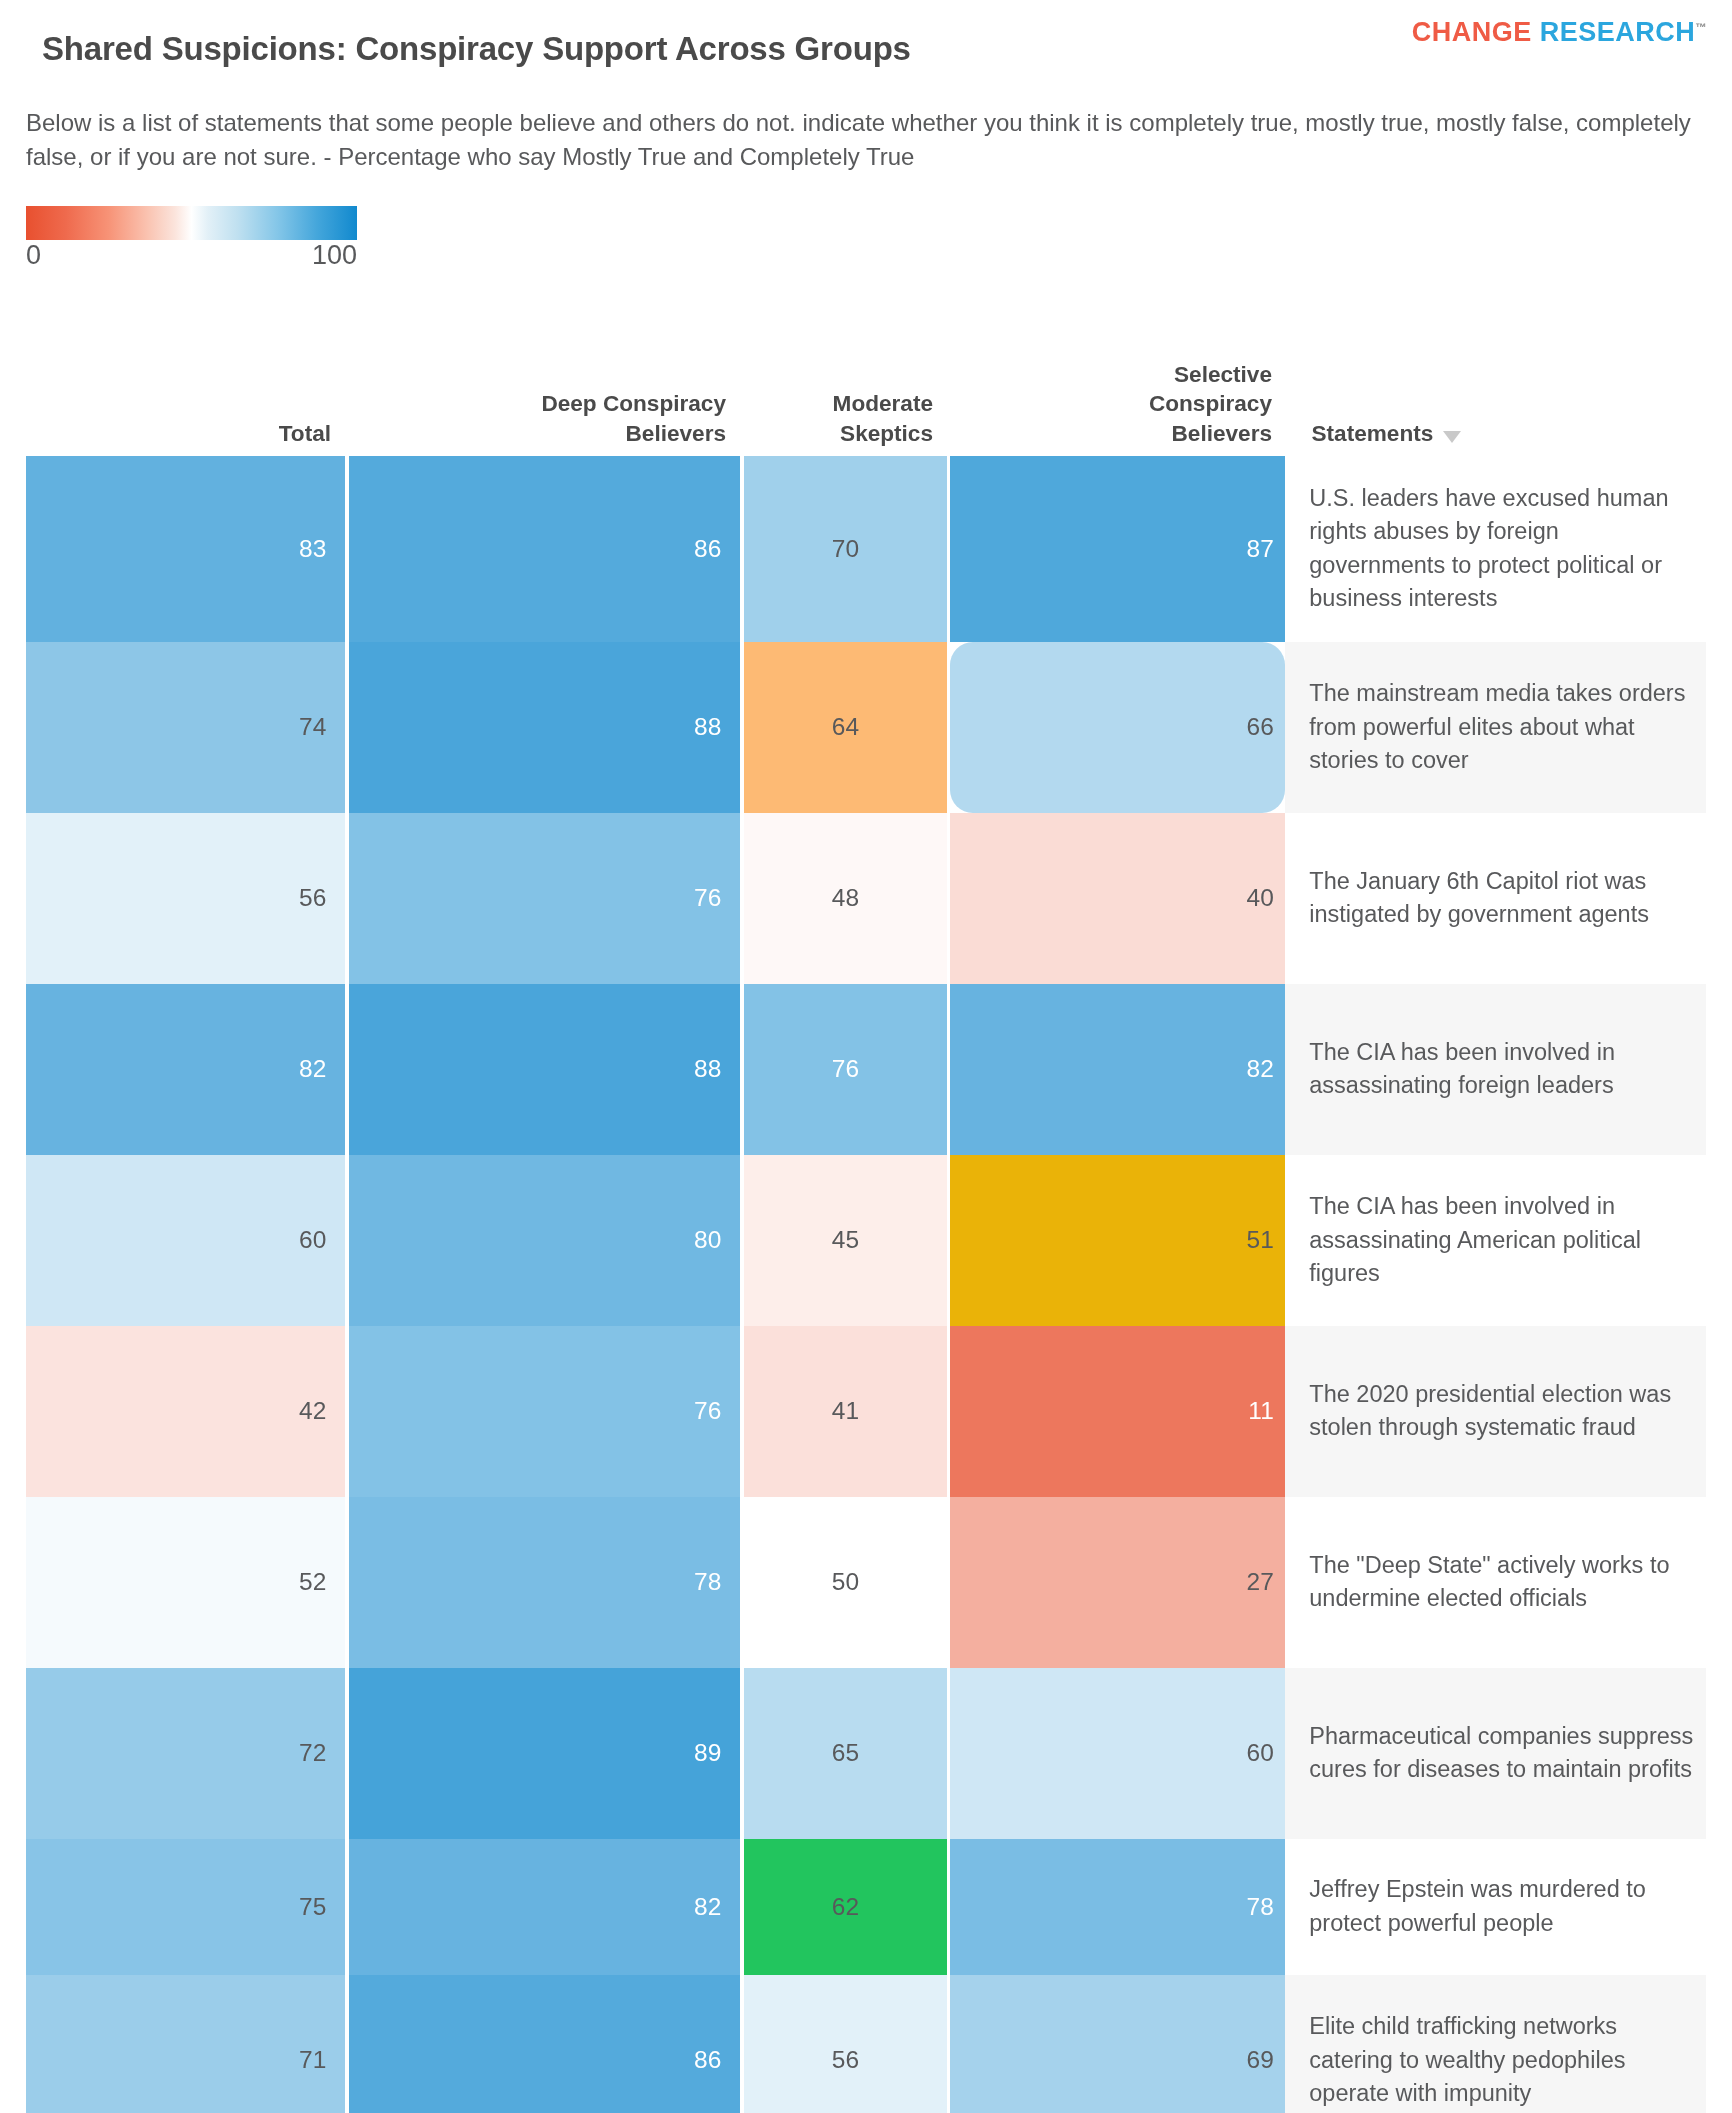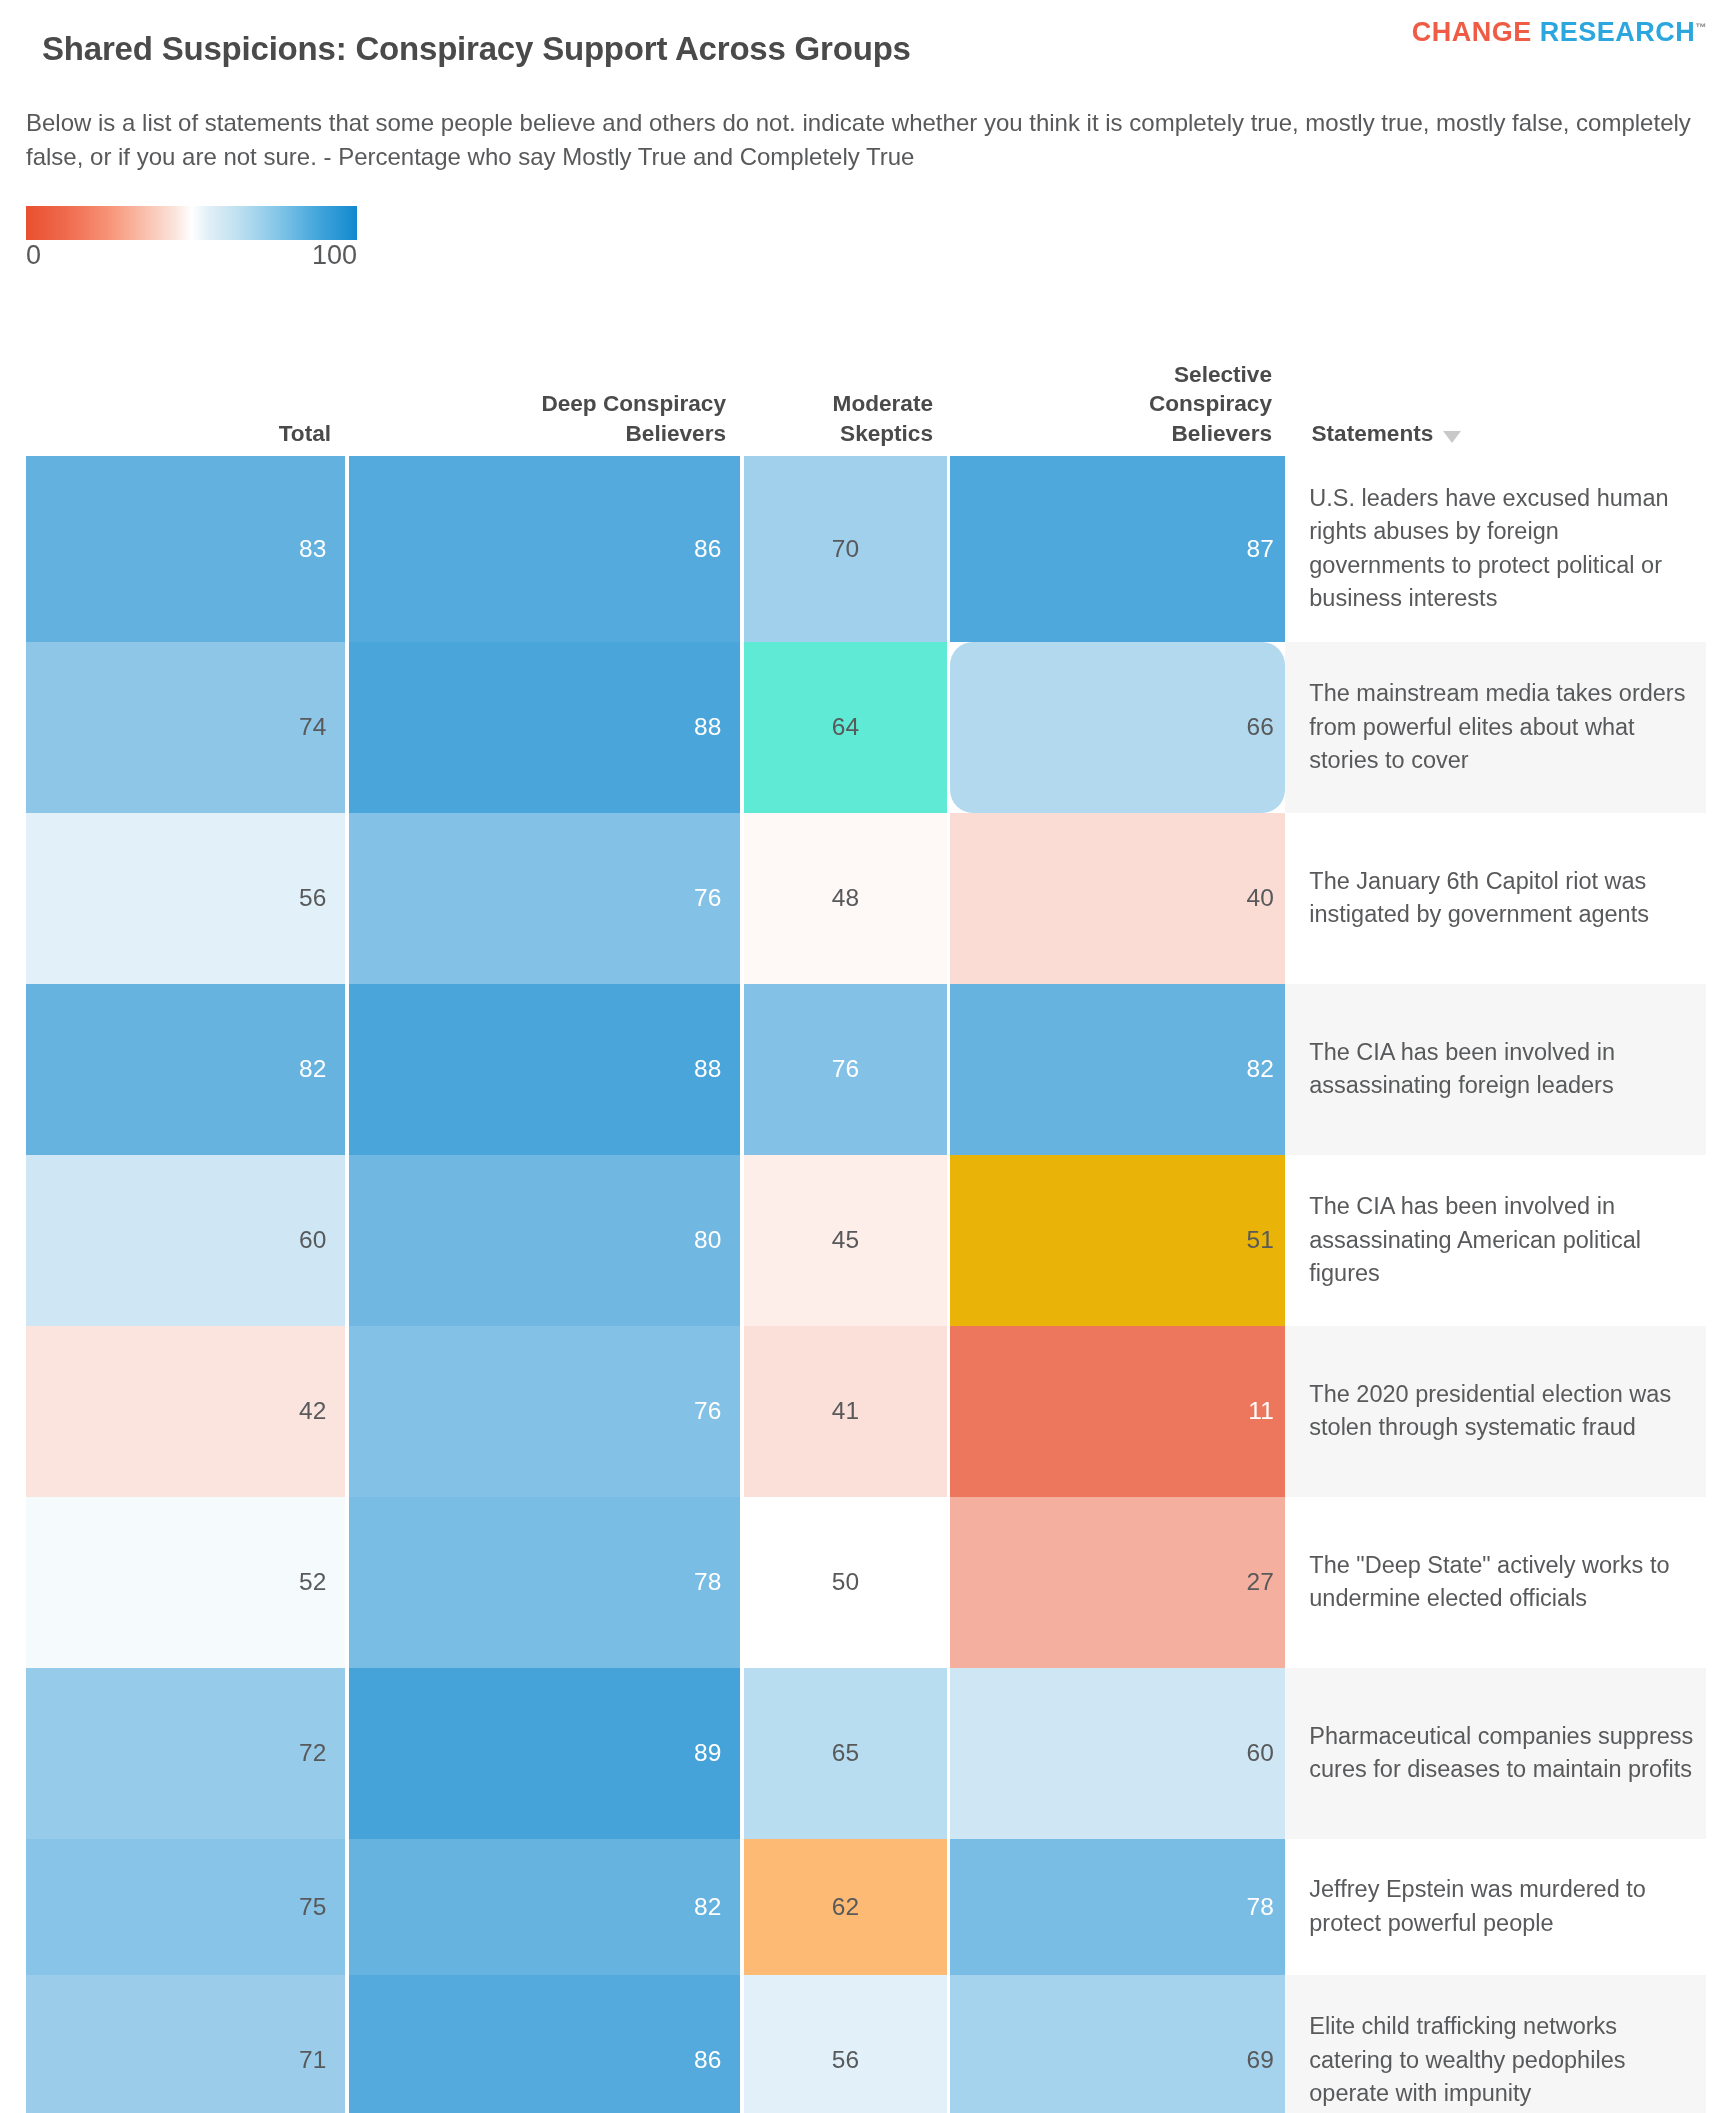--- a/index.html
+++ b/index.html
@@ -223,21 +223,21 @@
           <div class="cell v3" style="background: rgb(160, 208, 235);">70</div>
           <div class="cell gap"></div>
           <div class="cell v4 light" style="background: rgb(79, 168, 219);">87</div>
           <div class="stmt plain">U.S. leaders have excused human rights abuses by foreign governments to protect political or business interests</div>
         </div>
         <div class="row" style="height: 171px;">
           <div class="cell v1" style="background: rgb(141, 198, 231);">74</div>
           <div class="cell gap"></div>
           <div class="cell v2 light" style="background: rgb(74, 165, 218);">88</div>
           <div class="cell gap"></div>
-          <div class="cell v3" style="background: #5eead4;">64</div>
+          <div class="cell v3" style="background: #fdba74;">64</div>
           <div class="cell gap"></div>
           <div class="cell v4" style="background: rgb(179, 217, 239); border-radius: 23px;">66</div>
           <div class="stmt alt">The mainstream media takes orders from powerful elites about what stories to cover</div>
         </div>
         <div class="row" style="height: 171px;">
           <div class="cell v1" style="background: rgb(226, 241, 249);">56</div>
           <div class="cell gap"></div>
           <div class="cell v2 light" style="background: rgb(131, 194, 230);">76</div>
           <div class="cell gap"></div>
           <div class="cell v3" style="background: rgb(254, 248, 247);">48</div>
@@ -293,21 +293,21 @@
           <div class="cell v3" style="background: rgb(184, 220, 240);">65</div>
           <div class="cell gap"></div>
           <div class="cell v4" style="background: rgb(207, 231, 245);">60</div>
           <div class="stmt alt">Pharmaceutical companies suppress cures for diseases to maintain profits</div>
         </div>
         <div class="row" style="height: 136px;">
           <div class="cell v1" style="background: rgb(136, 196, 231);">75</div>
           <div class="cell gap"></div>
           <div class="cell v2 light" style="background: rgb(103, 179, 224);">82</div>
           <div class="cell gap"></div>
-          <div class="cell v3" style="background: #fdba74;">62</div>
+          <div class="cell v3" style="background: #22c55e;">62</div>
           <div class="cell gap"></div>
           <div class="cell v4 light" style="background: rgb(122, 189, 228);">78</div>
           <div class="stmt plain">Jeffrey Epstein was murdered to protect powerful people</div>
         </div>
         <div class="row" style="height: 171px;">
           <div class="cell v1" style="background: rgb(155, 205, 234);">71</div>
           <div class="cell gap"></div>
           <div class="cell v2 light" style="background: rgb(84, 170, 220);">86</div>
           <div class="cell gap"></div>
           <div class="cell v3" style="background: rgb(226, 241, 249);">56</div>

